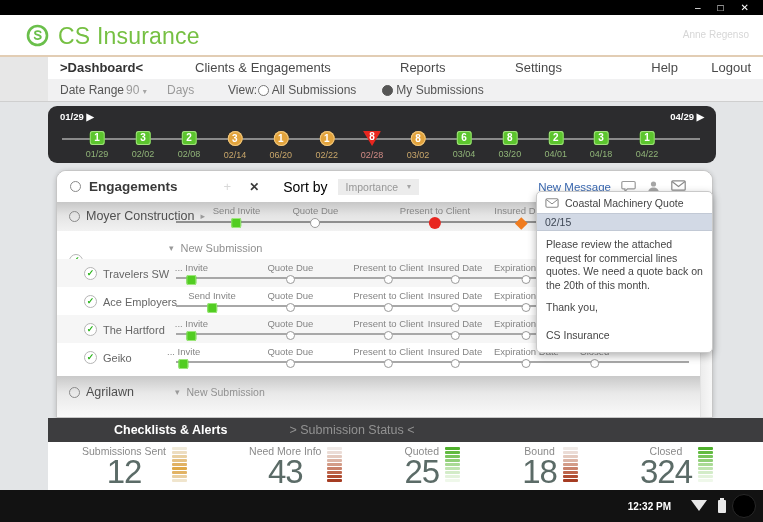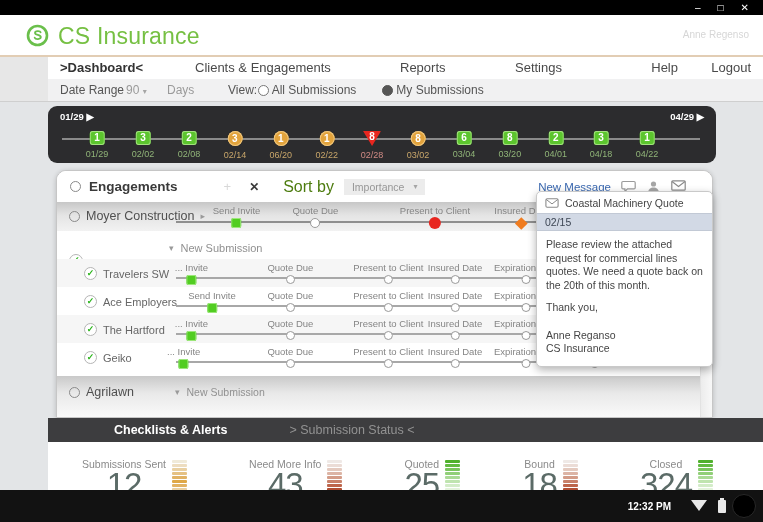--- a/index.html
+++ b/index.html
@@ -40,21 +40,21 @@
   .tl-m.sq .tl-date{color:#90b478;}
   .tl-m.ci .tl-date{color:#c8a66a;}
   .tl-m.tr .tl-date{color:#d08a84;}
   
   .card{position:absolute;left:56px;top:170px;width:657px;height:248px;background:#fff;border:1px solid #c6c6c6;border-radius:10px 10px 0 0;box-shadow:0 1px 5px rgba(0,0,0,.2);box-sizing:border-box;overflow:hidden;z-index:2;}
   .card-header{position:relative;height:31px;display:flex;align-items:center;padding:0 13px;gap:8px;background:#fff;}
   .o-icon{width:11px;height:11px;border:1.5px solid #8a8a8a;border-radius:50%;box-sizing:border-box;flex:0 0 auto;}
   .card-title{font-size:13.5px;font-weight:bold;color:#3a3a3a;margin-right:38px;}
   .plus{color:#d8d8d8;font-size:13px;}
   .x-btn{color:#3a3a3a;font-size:12px;font-weight:bold;margin:0 16px 0 10px;cursor:default;}
-  .sortby{font-size:16px;color:#4d7c0f;}
+  .sortby{font-size:14px;color:#000000;}
   .dropdown{background:#ececec;color:#979797;font-size:10.5px;padding:2px 8px;display:flex;align-items:center;gap:9px;margin-left:2px;}
   .hdr-right{margin-left:auto;display:flex;align-items:center;gap:9px;padding-right:12px;}
   .new-msg{color:#3a68b0;font-size:11.5px;white-space:nowrap;}
   .hicon{display:flex;align-items:flex-end;padding:1px 1px 2px;}
   .hicon.active{border-bottom:2px solid #8a8a8a;}
   
   .grad-row{background:linear-gradient(180deg,#c7c7c7 0%,#e4e4e4 45%,#f2f2f2 100%);}
   .row-moyer{position:absolute;top:31px;left:0;right:0;height:29px;}
   .name-grp{position:absolute;left:12px;top:7px;display:flex;align-items:center;gap:6px;white-space:nowrap;}
   .row-name{font-size:12.5px;color:#4f4f4f;}
@@ -92,21 +92,21 @@
   .popup-date{background:#d2d9e5;border-top:1px solid #c2c9d5;border-bottom:1px solid #c2c9d5;padding:2px 8px;color:#3d4654;}
   .popup-body{padding:7px 9px 10px;line-height:13.5px;}
   .pb-greet{margin-bottom:9px;}
   .pb-para{margin-bottom:9px;}
   .pb-close{margin-bottom:14px;}
   
   .checklists{position:absolute;top:418px;left:48px;right:0;height:24px;background:#3d3d3f;display:flex;align-items:center;z-index:3;padding-left:48px;}
   .cl-title{color:#fff;font-weight:bold;font-size:12.5px;margin-left:18px;white-space:nowrap;}
   .cl-sub{color:#929292;font-size:12.5px;margin-left:62px;white-space:nowrap;}
   
-  .stats{position:absolute;top:442px;left:48px;right:0;height:48px;background:#fff;display:flex;justify-content:space-between;padding:16px 50px 0 34px;box-sizing:border-box;z-index:3;}
+  .stats{position:absolute;top:442px;left:48px;right:0;height:48px;background:#fff;display:flex;justify-content:space-between;padding:3px 50px 0 34px;box-sizing:border-box;z-index:3;}
   .stat{display:flex;gap:6px;align-items:flex-start;}
   .stat-text{display:flex;flex-direction:column;align-items:center;}
   .stat-label{font-size:10.5px;color:#8a8a8a;white-space:nowrap;}
   .stat-value{font-size:33px;line-height:30px;color:#5b6b67;letter-spacing:-1px;}
   .stat-bars{display:flex;flex-direction:column;gap:1px;padding-top:2px;}
   .bar{width:15px;height:3px;border-radius:1px;}
   
   .taskbar{position:absolute;top:490px;left:0;width:763px;height:32px;background:#121212;z-index:5;}
   .tb-time{position:absolute;right:92px;top:11px;color:#fff;font-size:10px;font-weight:bold;}
   .tb-wifi{position:absolute;right:56px;top:10px;width:0;height:0;border-left:8px solid transparent;border-right:8px solid transparent;border-top:11px solid #e8e8e8;}
@@ -449,21 +449,20 @@
       <svg width="14" height="10" viewBox="0 0 15 11">
           <rect x="0.8" y="0.8" width="13.4" height="9.4" rx="1.4" fill="none" stroke="#8a8a8a" stroke-width="1.2"></rect>
           <path d="M1 1.5 l6.5 5 l6.5 -5" fill="none" stroke="#8a8a8a" stroke-width="1.1"></path>
         </svg>
       <span>Coastal Machinery Quote</span>
     </div>
     <div class="popup-date">02/15</div>
     <div class="popup-body">
       <div class="pb-para">Please review the attached request for commercial lines quotes.  We need a quote back on the 20th of this month.</div>
       <div class="pb-close">Thank you,</div>
-      <div>Anne Reganso</div>
       <div>CS Insurance</div>
     </div>
   </div>
 
   <div class="checklists">
     <span class="cl-title">Checklists &amp; Alerts</span>
     <span class="cl-sub">&gt; Submission Status &lt;</span>
   </div>
 
   <div class="stats">

